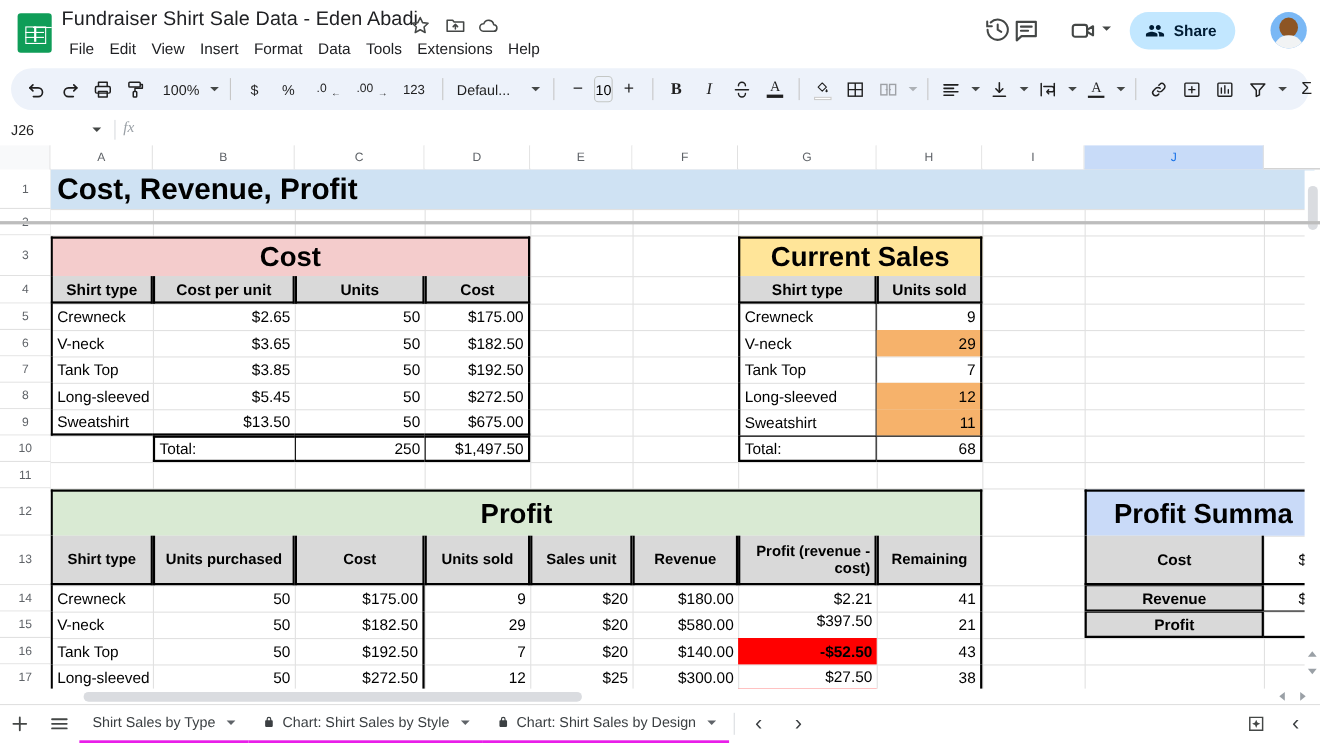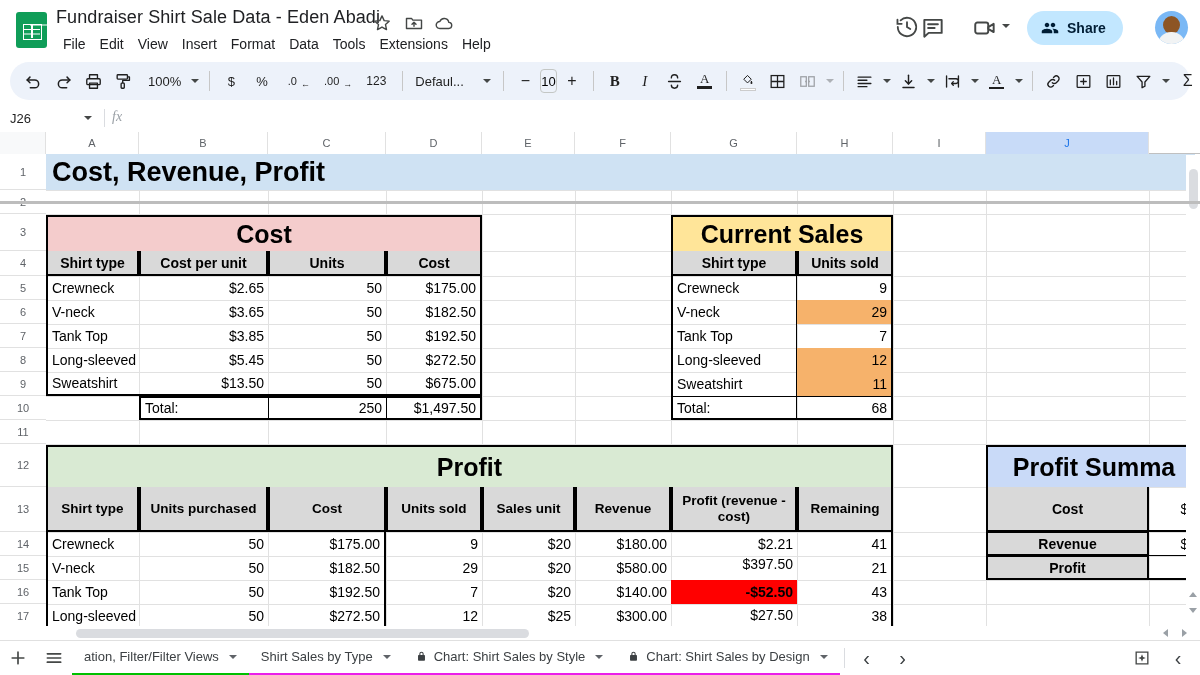--- a/index.html
+++ b/index.html
@@ -574,21 +574,21 @@
     <div class="cell c-right" style="left:751px;top:242px;width:96px;height:24px;border:2px solid #000;border-left:none;border-top:1px solid #000">68</div>
 
     <div class="cell c-center c-bold" style="left:0;top:291px;width:847px;height:42px;background:#d9ead3;font-size:25px;border:2px solid #000;border-bottom:none">Profit</div>
 
     <div class="cell c-center c-bold" style="left:0;top:333px;width:93px;height:45px;background:#d9d9d9;border:2px solid #000;border-top:none;font-size:13.5px">Shirt type</div>
     <div class="cell c-center c-bold" style="left:93px;top:333px;width:129px;height:45px;background:#d9d9d9;border:2px solid #000;border-top:none;font-size:13.5px">Units purchased</div>
     <div class="cell c-center c-bold" style="left:222px;top:333px;width:118px;height:45px;background:#d9d9d9;border:2px solid #000;border-top:none;font-size:13.5px">Cost</div>
     <div class="cell c-center c-bold" style="left:340px;top:333px;width:96px;height:45px;background:#d9d9d9;border:2px solid #000;border-top:none;font-size:13.5px">Units sold</div>
     <div class="cell c-center c-bold" style="left:436px;top:333px;width:93px;height:45px;background:#d9d9d9;border:2px solid #000;border-top:none;font-size:13.5px">Sales unit</div>
     <div class="cell c-center c-bold" style="left:529px;top:333px;width:96px;height:45px;background:#d9d9d9;border:2px solid #000;border-top:none;font-size:13.5px">Revenue</div>
-    <div class="cell c-center c-bold" style="left:625px;top:333px;width:126px;height:45px;background:#d9d9d9;border:2px solid #000;border-top:none;font-size:13.5px;white-space:normal;text-align:center;line-height:16px;display:flex">Profit (revenue - cost)</div>
+    <div class="cell c-center c-bold" style="left:625px;top:333px;width:126px;height:45px;background:#d9d9d9;border:2px solid #000;border-top:none;font-size:13.5px;white-space:normal;text-align:right;line-height:16px;display:flex">Profit (revenue - cost)</div>
     <div class="cell c-center c-bold" style="left:751px;top:333px;width:96px;height:45px;background:#d9d9d9;border:2px solid #000;border-top:none;font-size:13.5px">Remaining</div>
 
     <div class="cell c-left" style="left:0;top:378px;width:93px;height:24px;border-left:2px solid #000">Crewneck</div>
     <div class="cell c-right" style="left:93px;top:378px;width:129px;height:24px">50</div>
     <div class="cell c-right" style="left:222px;top:378px;width:118px;height:24px;border-right:2px solid #000">$175.00</div>
     <div class="cell c-right" style="left:340px;top:378px;width:96px;height:24px">9</div>
     <div class="cell c-right" style="left:436px;top:378px;width:93px;height:24px">$20</div>
     <div class="cell c-right" style="left:529px;top:378px;width:96px;height:24px">$180.00</div>
     <div class="cell c-right" style="left:625px;top:378px;width:126px;height:24px">$2.21</div>
     <div class="cell c-right" style="left:751px;top:378px;width:96px;height:24px;border-right:2px solid #000">41</div>
@@ -652,24 +652,20 @@
         <path d="M12 5v14M5 12h14"></path>
       </svg>
   </div>
   <div class="sb-btn">
     <svg viewBox="0 0 24 24" fill="none" stroke="currentColor" stroke-width="2" stroke-linecap="round">
         <path d="M4 7h16M4 12h16M4 17h16"></path>
       </svg>
   </div>
 
   <div class="tabs">
-    <div class="tab" style="border-bottom-color:#00c000">
-      <span>ation, Filter/Filter Views</span>
-      <span class="tcaret"></span>
-    </div>
     <div class="tab" style="border-bottom-color:#e91ee9">
       <span>Shirt Sales by Type</span>
       <span class="tcaret"></span>
     </div>
     <div class="tab" style="border-bottom-color:#e91ee9">
       <span class="lock">
         <svg viewBox="0 0 24 24" fill="currentColor">
             <path d="M17 9h-1V7a4 4 0 1 0-8 0v2H7a1.4 1.4 0 0 0-1.4 1.4v8.2A1.4 1.4 0 0 0 7 20h10a1.4 1.4 0 0 0 1.4-1.4v-8.2A1.4 1.4 0 0 0 17 9zm-7-2a2 2 0 1 1 4 0v2h-4z"></path>
           </svg>
       </span>

